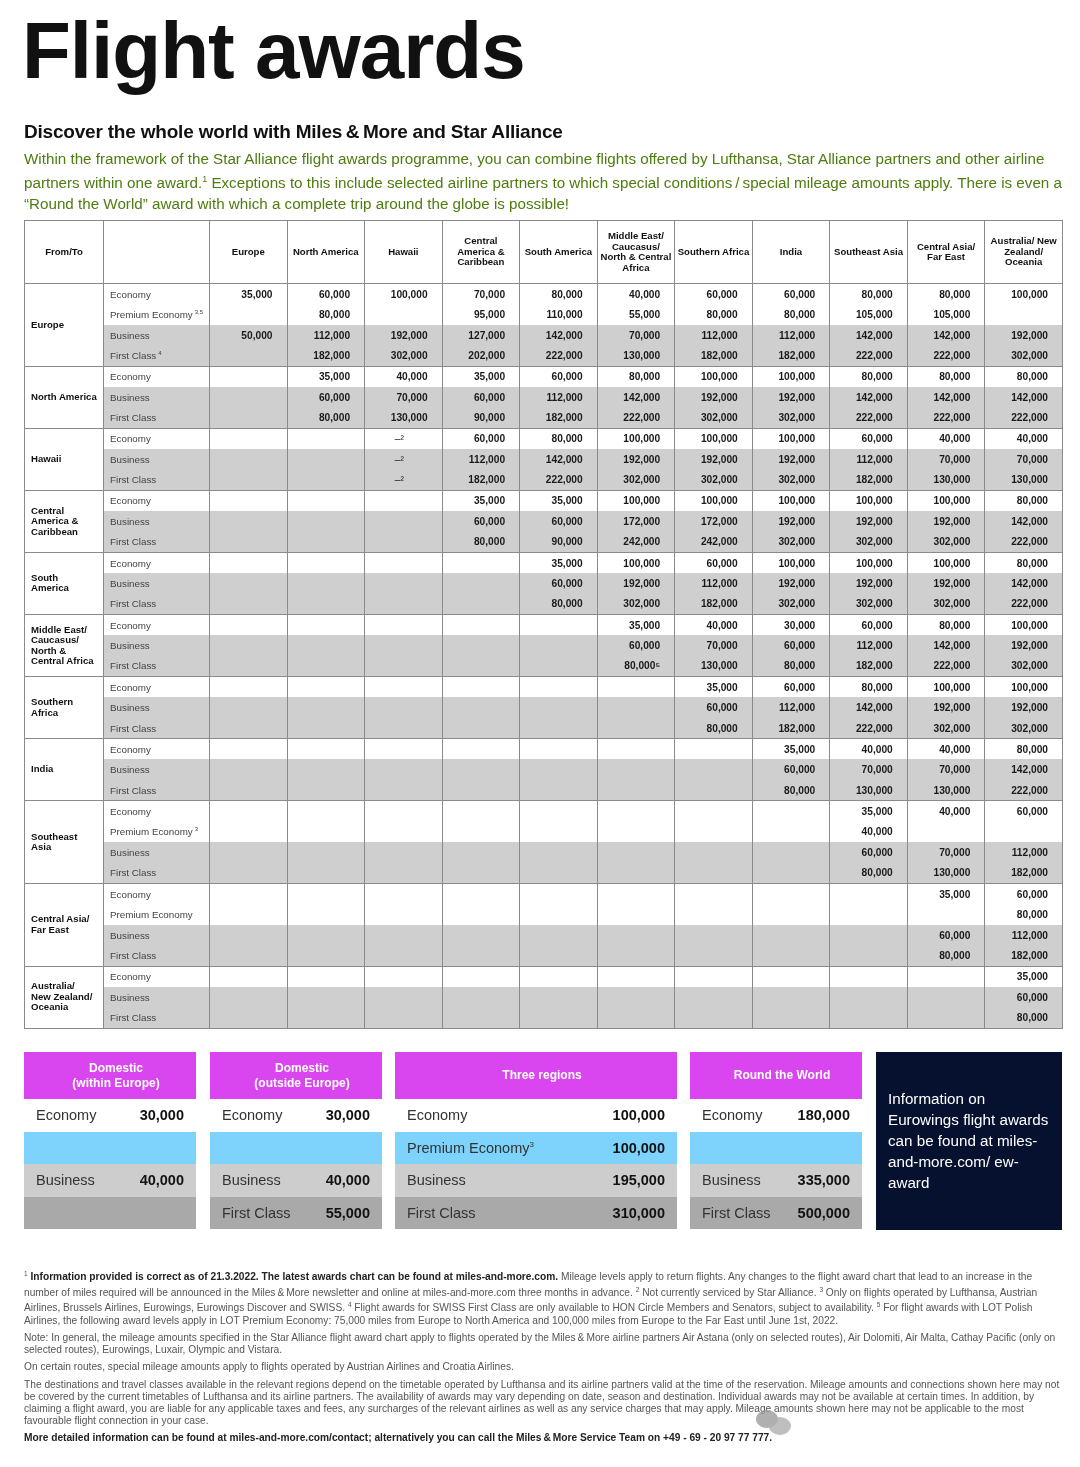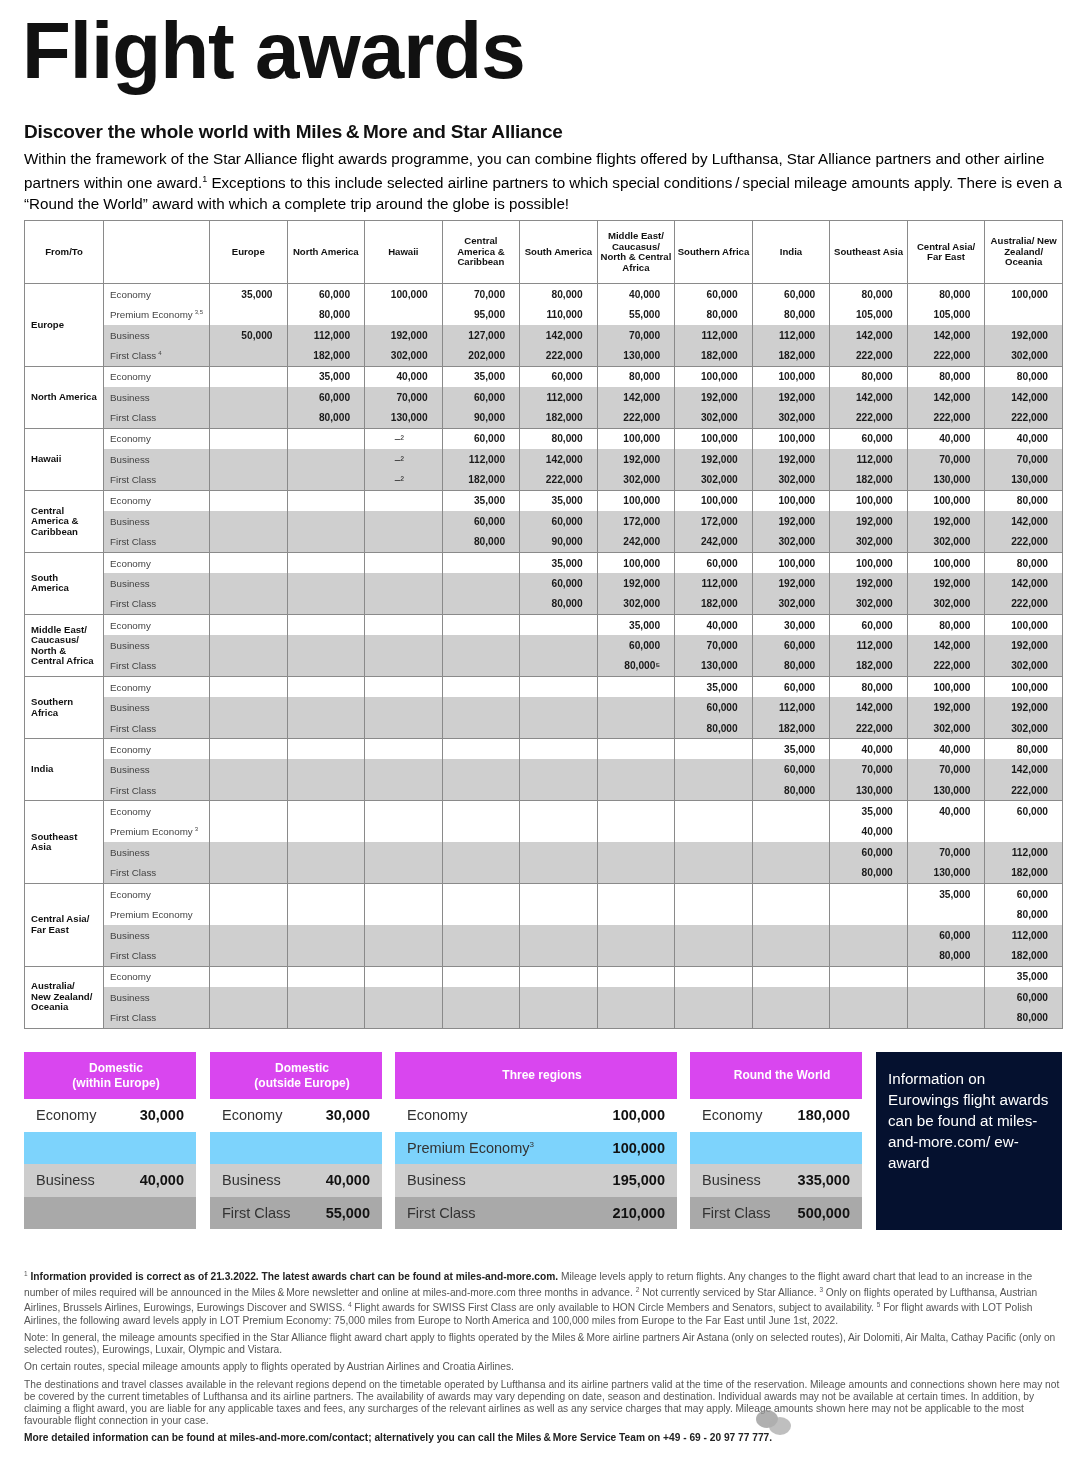--- a/index.html
+++ b/index.html
@@ -1,21 +1,21 @@
 <!DOCTYPE html>
 <html><head>
 <meta charset="utf-8">
 <style>
   * { box-sizing: border-box; margin: 0; padding: 0; }
   html, body { width: 1080px; height: 1467px; background: #ffffff; overflow: hidden; }
   body { font-family: "Liberation Sans", sans-serif; color: #111; position: relative; }
 
   .page-title { position: absolute; left: 22px; top: 6px; font-size: 80px; font-weight: 700; letter-spacing: -1px; color: #111; line-height: 90px; }
   .subtitle { position: absolute; left: 24px; top: 121px; font-size: 19px; font-weight: 700; color: #111; letter-spacing: -0.2px; }
-  .intro { position: absolute; left: 24px; top: 149px; width: 1040px; font-size: 15.2px; line-height: 20.3px; color: #000000; }
+  .intro { position: absolute; left: 24px; top: 149px; width: 1040px; font-size: 15.2px; line-height: 20.3px; color: #4d7c0f; }
   .intro sup { font-size: 9px; }
 
   
   .award-table { position: absolute; left: 24px; top: 220px; width: 1039px; border-collapse: collapse; table-layout: fixed; font-size: 10px; }
   .award-table col.c-from { width: 79px; }
   .award-table col.c-class { width: 106px; }
   .award-table th, .award-table td { border-left: 1px solid #8a8a8a; border-right: 1px solid #8a8a8a; }
   .award-table thead th { height: 63px; border: 1px solid #8a8a8a; font-weight: 700; font-size: 9.6px; line-height: 10.5px; text-align: center; color: #111; padding: 0 2px; }
   .award-table tbody td { height: 20.7px; padding: 0 6px; white-space: nowrap; }
   .award-table td.from { font-weight: 700; font-size: 9.6px; line-height: 10.5px; background: #fff; white-space: normal; padding: 0 6px; }
@@ -31,21 +31,21 @@
   .box { position: absolute; top: 0; }
   .box-head { background: #d946ef; color: #fff; height: 47px; display: flex; align-items: center; justify-content: center; text-align: center; font-size: 12px; font-weight: 700; line-height: 15px; padding-left: 12px; }
   .box-row { height: 32.5px; display: flex; justify-content: space-between; align-items: center; padding: 0 12px; font-size: 14.5px; }
   .box-row .lbl { color: #333; }
   .box-row .lbl sup { font-size: 8px; }
   .box-row .v { font-weight: 700; color: #111; }
   .r0 { background: #ffffff; }
   .r1 { background: #7dd3fc; }
   .r2 { background: #cdcdcd; }
   .r3 { background: #a9a9a9; }
-  .box-info { position: absolute; top: 0; left: 852px; width: 186px; height: 178px; background: #05112f; color: #fff; font-size: 15.2px; line-height: 21px; padding: 16px 12px 0 12px; font-weight: 400; }
+  .box-info { position: absolute; top: 0; left: 852px; width: 186px; height: 178px; background: #05112f; color: #fff; font-size: 15.2px; line-height: 21px; padding: 36px 12px 0 12px; font-weight: 400; }
 
   .footnotes { position: absolute; left: 24px; top: 1268px; width: 1040px; font-size: 10.2px; line-height: 12.2px; color: #555; }
   .footnotes p { margin-bottom: 5px; }
   .footnotes b { color: #222; }
   .footnotes sup { font-size: 6.5px; }
   .watermark { position: absolute; left: 756px; top: 1404px; font-size: 28px; color: rgba(150,150,150,0.75); letter-spacing: 2px; }
   .watermark .wx { display: inline-block; width: 38px; height: 28px; vertical-align: middle; position: relative; }
   .watermark .wx::before { content: ""; position: absolute; left: 0; top: 2px; width: 22px; height: 18px; border-radius: 50%; background: rgba(150,150,150,0.75); }
   .watermark .wx::after { content: ""; position: absolute; left: 13px; top: 9px; width: 22px; height: 18px; border-radius: 50%; background: rgba(175,175,175,0.8); }
 </style>
@@ -658,21 +658,21 @@
       <div class="box-row r1">
         <span class="lbl"><span>Premium Economy</span><sup>3</sup></span>
         <span class="v">100,000</span>
       </div>
       <div class="box-row r2">
         <span class="lbl"><span>Business</span></span>
         <span class="v">195,000</span>
       </div>
       <div class="box-row r3">
         <span class="lbl"><span>First Class</span></span>
-        <span class="v">210,000</span>
+        <span class="v">310,000</span>
       </div>
     </div>
   <div class="box" id="box-3" style="left:666px;width:172px;">
       <div class="box-head" style="white-space: pre-line;">Round the World</div>
       <div class="box-row r0">
         <span class="lbl"><span>Economy</span></span>
         <span class="v">180,000</span>
       </div>
       <div class="box-row r1">
         <span class="lbl"><span></span></span>

